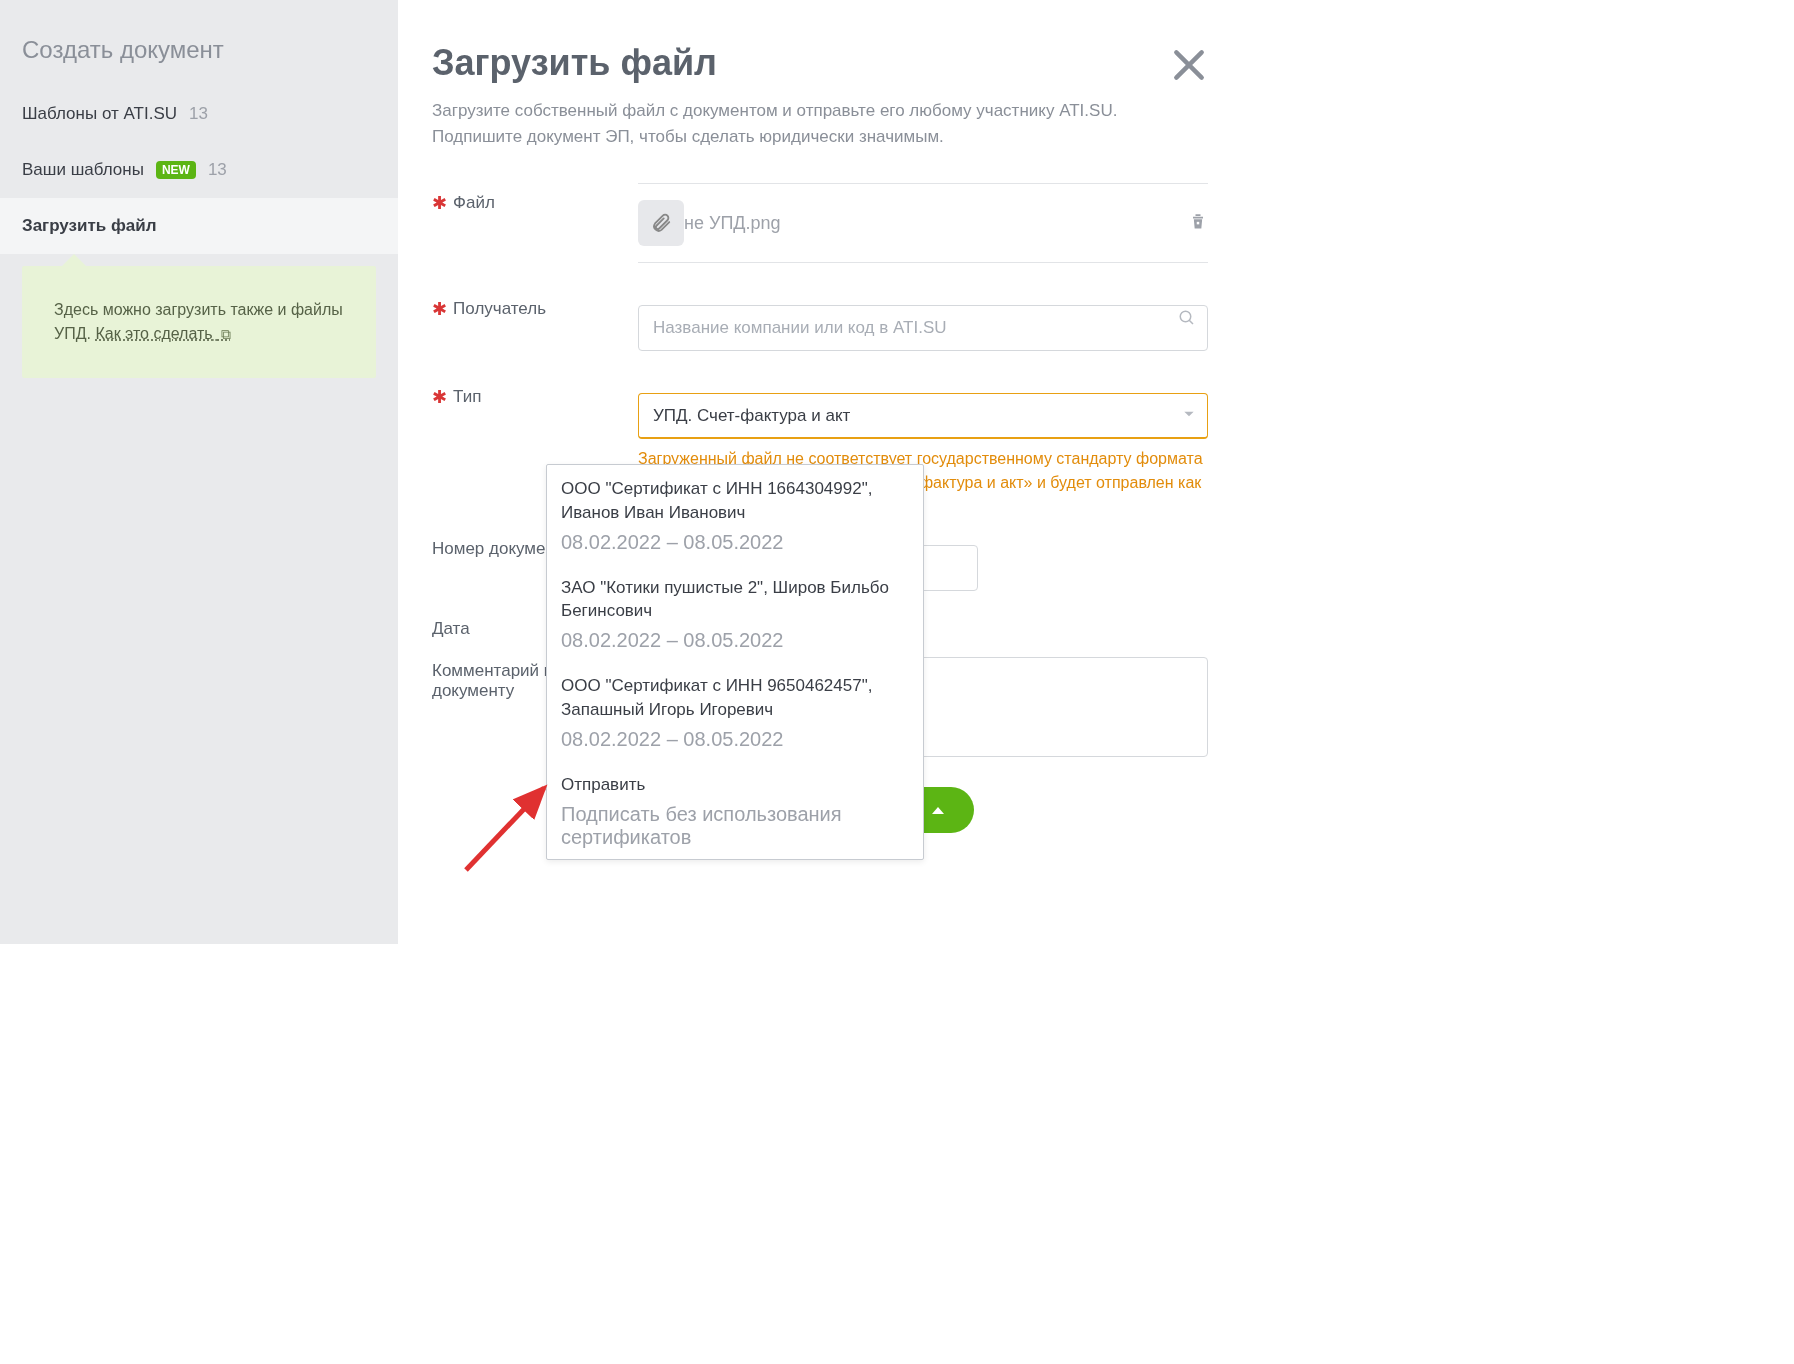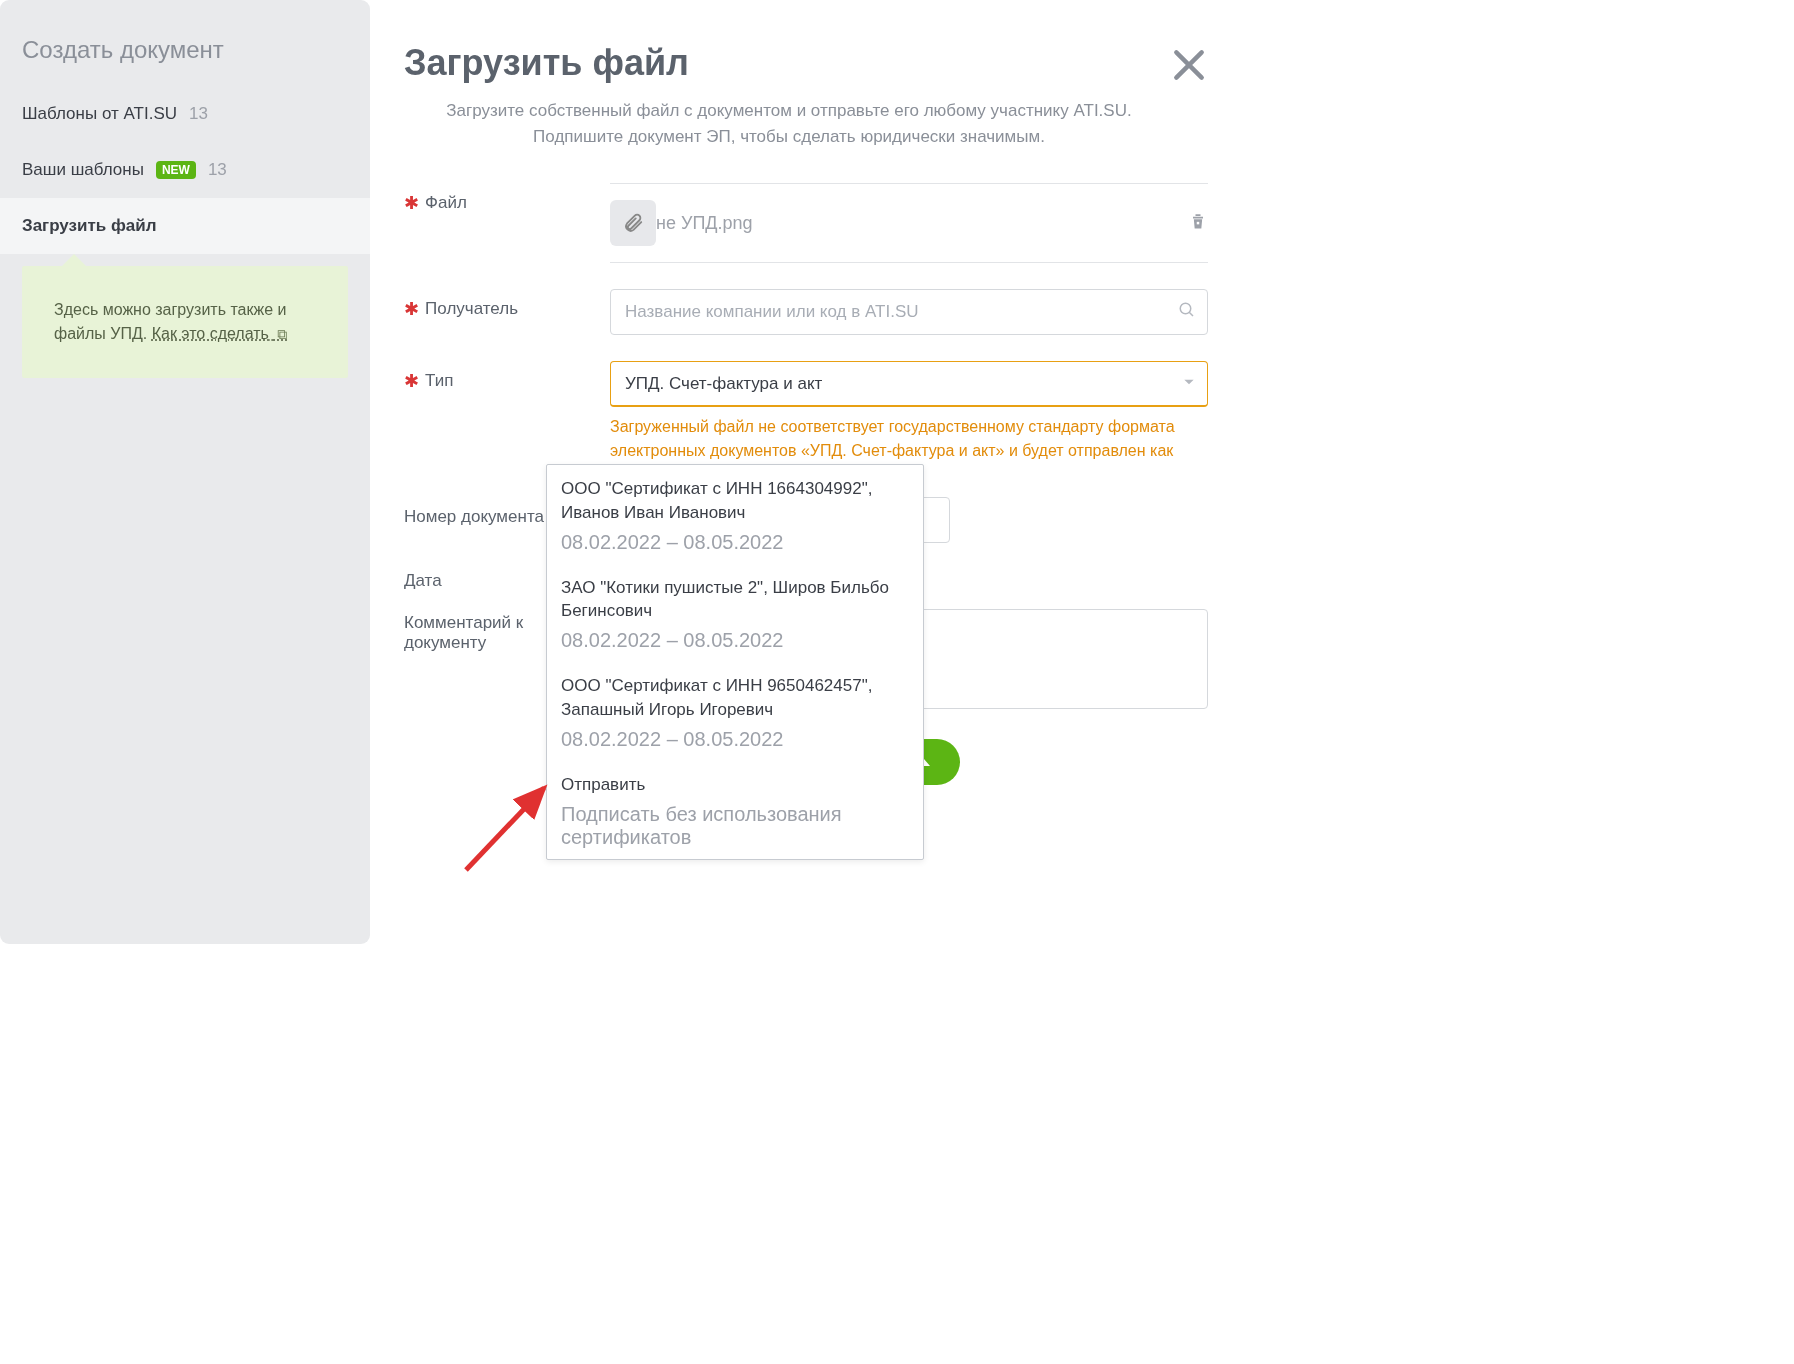--- a/index.html
+++ b/index.html
@@ -7,24 +7,23 @@
     font-family: Arial, Helvetica, sans-serif;
     background: #fff;
     color: #3a3e46;
     width: 1242px;
     height: 944px;
     overflow: hidden;
     position: relative;
   }
   .layout { display: flex; height: 100%; }
   .sidebar {
-    width: 370px;
+    width: 398px;
     background: #e9eaec;
     padding-top: 24px;
-    border-radius: 9px;
   }
   .sidebar-title {
     font-size: 24px;
     color: #8a8f98;
     padding: 12px 22px 22px;
   }
   .side-item {
     padding: 18px 22px;
     font-size: 17px;
     color: #3a3e46;
@@ -90,21 +89,20 @@
     font-size: 36px;
     color: #5b626c;
     margin-bottom: 14px;
   }
   .page-desc {
     font-size: 17px;
     color: #8a8f98;
     line-height: 1.5;
     margin-bottom: 34px;
     max-width: 770px;
-    text-align: center;
   }
   .form-row {
     display: flex;
     align-items: flex-start;
     margin-bottom: 26px;
   }
   .form-row.narrow { margin-bottom: 18px; }
   .label-col {
     width: 206px;
     display: flex;
@@ -140,20 +138,21 @@
   .trash { color: #9da1a9; cursor: pointer; }
   .text-input, .select-input {
     width: 100%;
     height: 46px;
     border: 1px solid #d5d8dc;
     border-radius: 4px;
     padding: 0 44px 0 14px;
     font-size: 17px;
     color: #3a3e46;
     background: #fff;
+    margin-top: 16px;
   }
   .text-input::placeholder { color: #a8adb5; }
   .input-wrap { position: relative; }
   .input-icon-right {
     position: absolute;
     right: 12px;
     top: 50%;
     transform: translateY(-50%);
     color: #b5b9c0;
     pointer-events: none;

